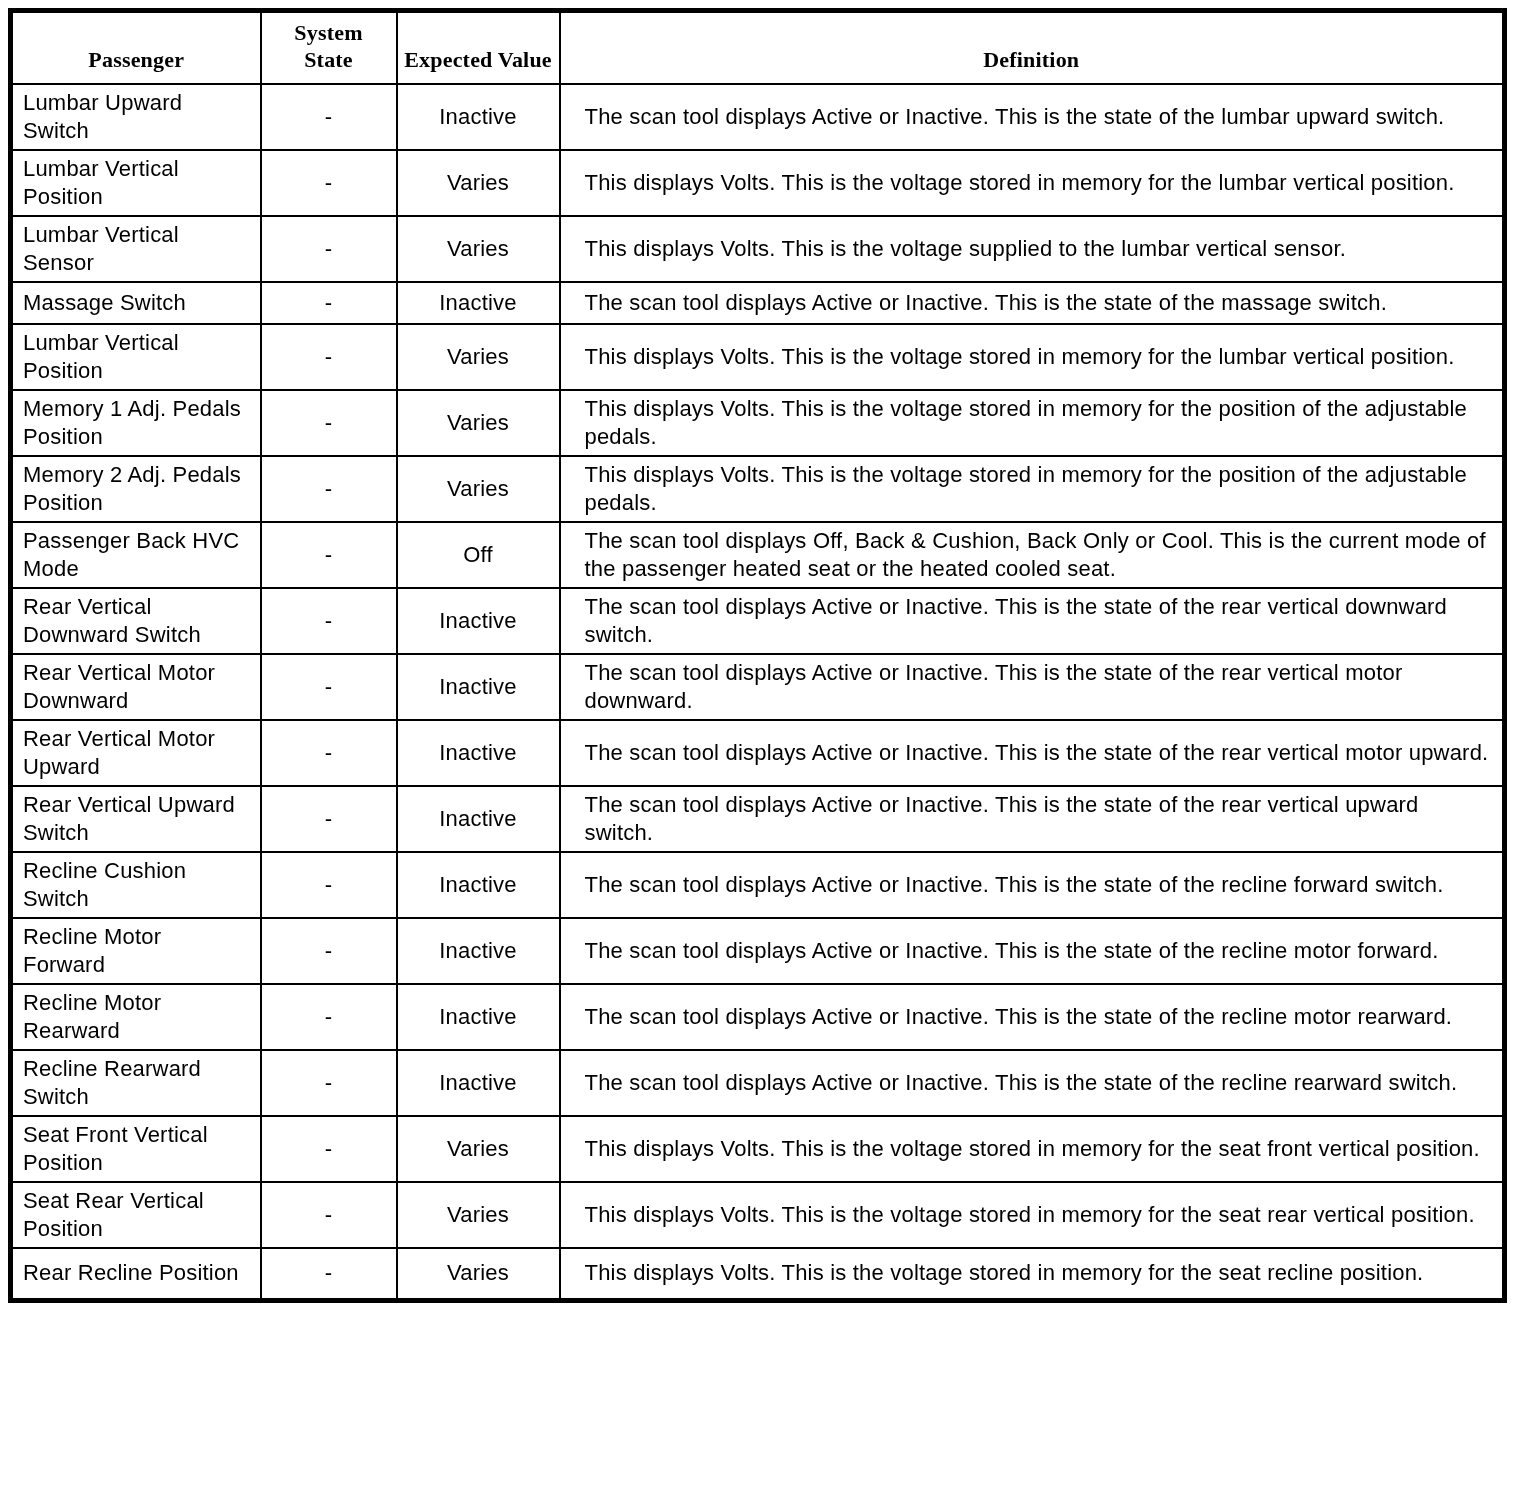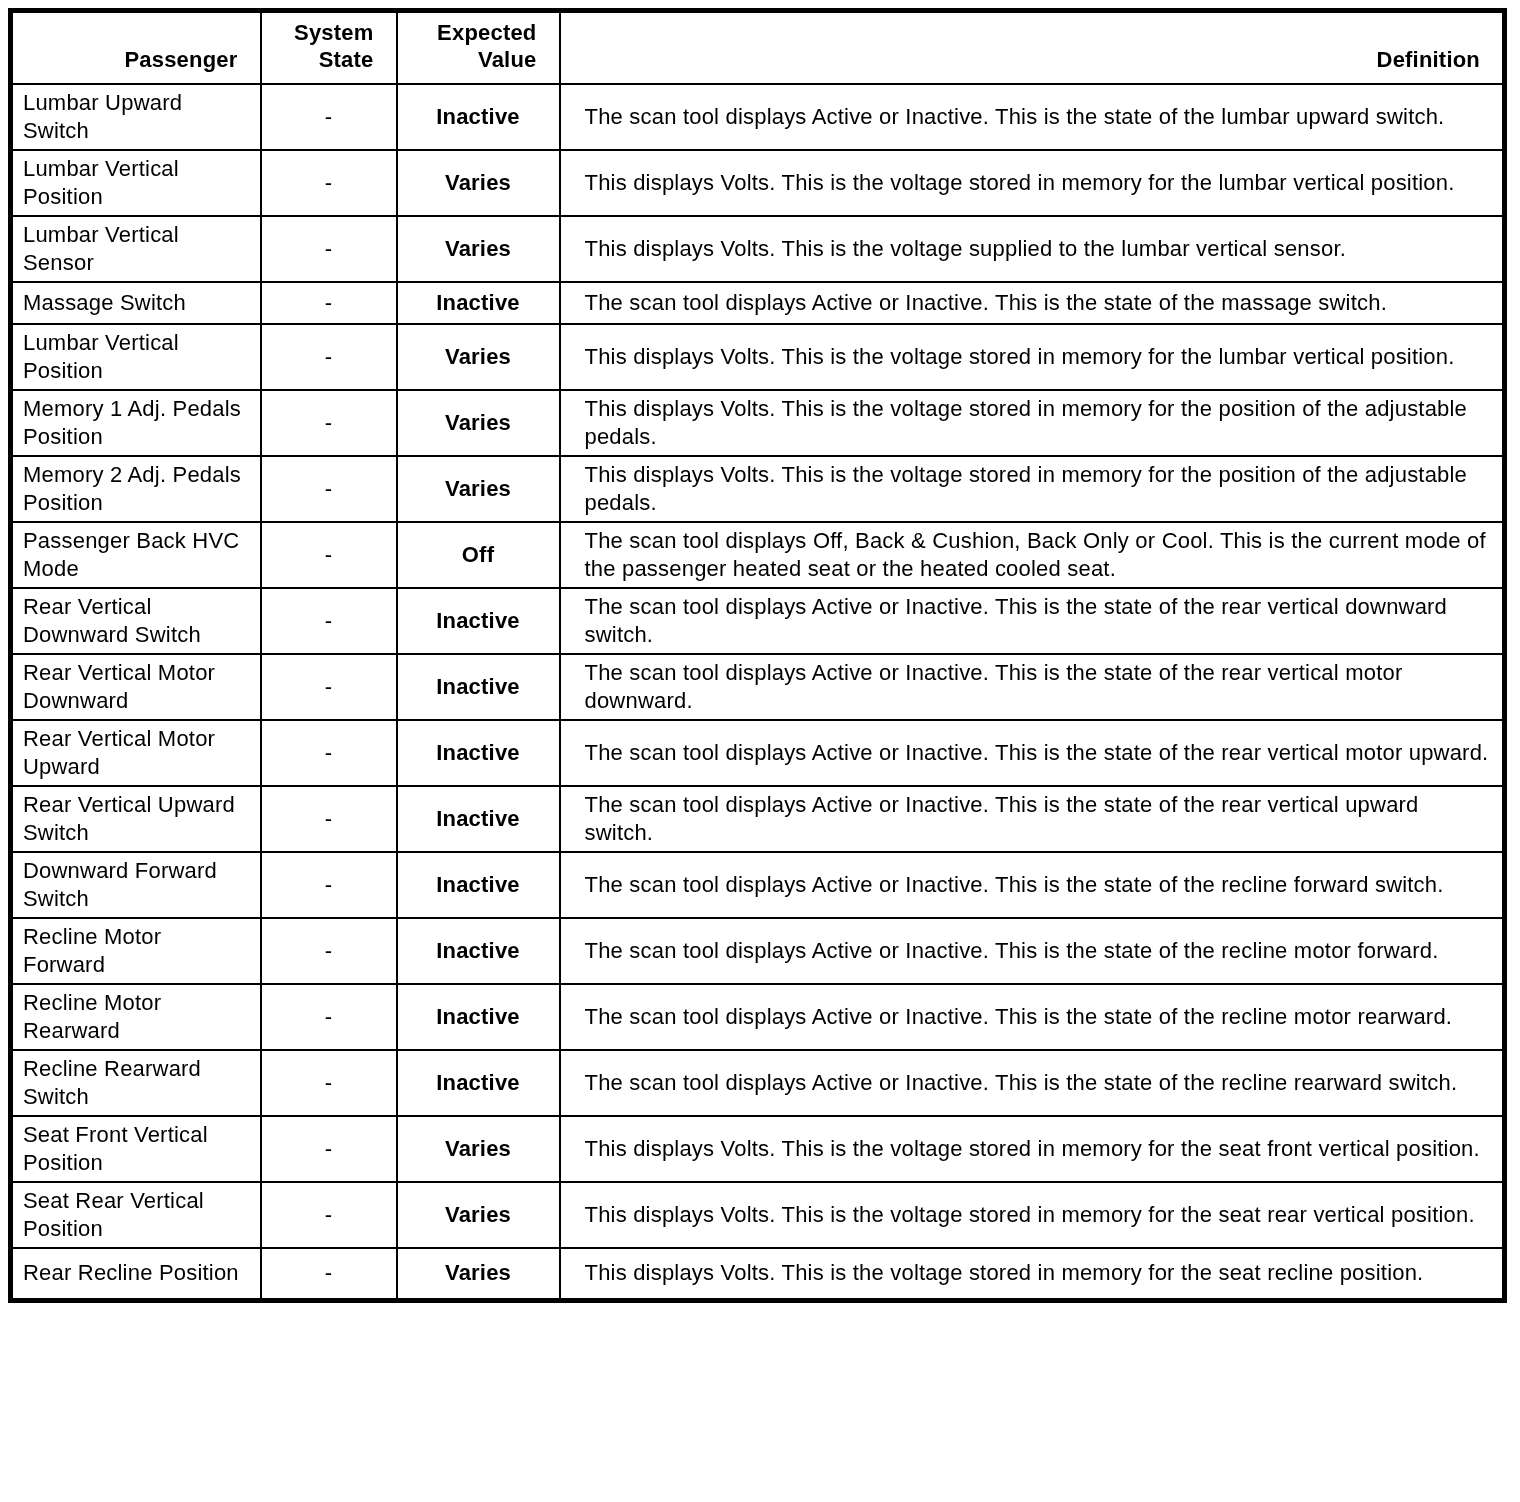--- a/index.html
+++ b/index.html
@@ -29,39 +29,40 @@
   table.param-table th,
   table.param-table td {
     border: 2px solid #000;
     overflow: hidden;
   }
   table.param-table {
     border: 5px solid #000;
   }
   thead th {
     font-weight: bold;
-    text-align: right;
+    text-align: center;
     vertical-align: bottom;
-    padding: 6px 22px 10px 6px;
+    padding: 6px 6px 10px 6px;
     line-height: 27px;
     height: 72px;
     box-sizing: border-box;
     border-bottom-width: 3px;
+    font-family: Liberation Serif, serif;
   }
   tbody td {
     vertical-align: middle;
     line-height: 28px;
     padding: 4px 10px;
     box-sizing: border-box;
   }
   tbody tr { height: 52px; }
   tbody tr:nth-child(4) { height: 42px; }
   td.c-param { padding: 4px 14px 4px 10px; text-align: left; }
   td.c-state { text-align: center; }
-  td.c-value { text-align: center; font-weight: bold; }
+  td.c-value { text-align: center; }
   td.c-def   { padding: 4px 12px 4px 24px; text-align: left; }
 </style>
 </head>
 <body>
 
 <div class="page">
   <table class="param-table">
     <colgroup>
       <col style="width:250px">
       <col style="width:136px">
@@ -143,21 +144,21 @@
     <td class="c-value">Inactive</td>
     <td class="c-def">The scan tool displays Active or Inactive. This is the state of the rear vertical motor upward.</td>
   </tr>
         <tr>
     <td class="c-param">Rear Vertical Upward Switch</td>
     <td class="c-state">-</td>
     <td class="c-value">Inactive</td>
     <td class="c-def">The scan tool displays Active or Inactive. This is the state of the rear vertical upward switch.</td>
   </tr>
         <tr>
-    <td class="c-param">Downward Forward Switch</td>
+    <td class="c-param">Recline Cushion Switch</td>
     <td class="c-state">-</td>
     <td class="c-value">Inactive</td>
     <td class="c-def">The scan tool displays Active or Inactive. This is the state of the recline forward switch.</td>
   </tr>
         <tr>
     <td class="c-param">Recline Motor Forward</td>
     <td class="c-state">-</td>
     <td class="c-value">Inactive</td>
     <td class="c-def">The scan tool displays Active or Inactive. This is the state of the recline motor forward.</td>
   </tr>

